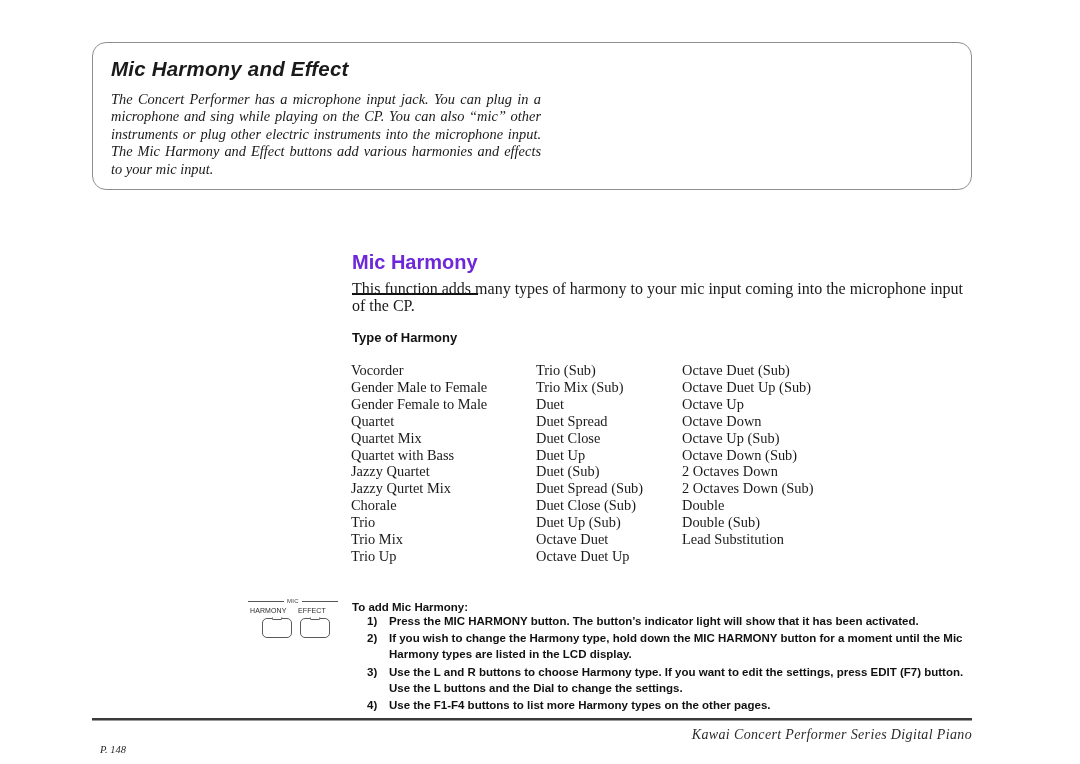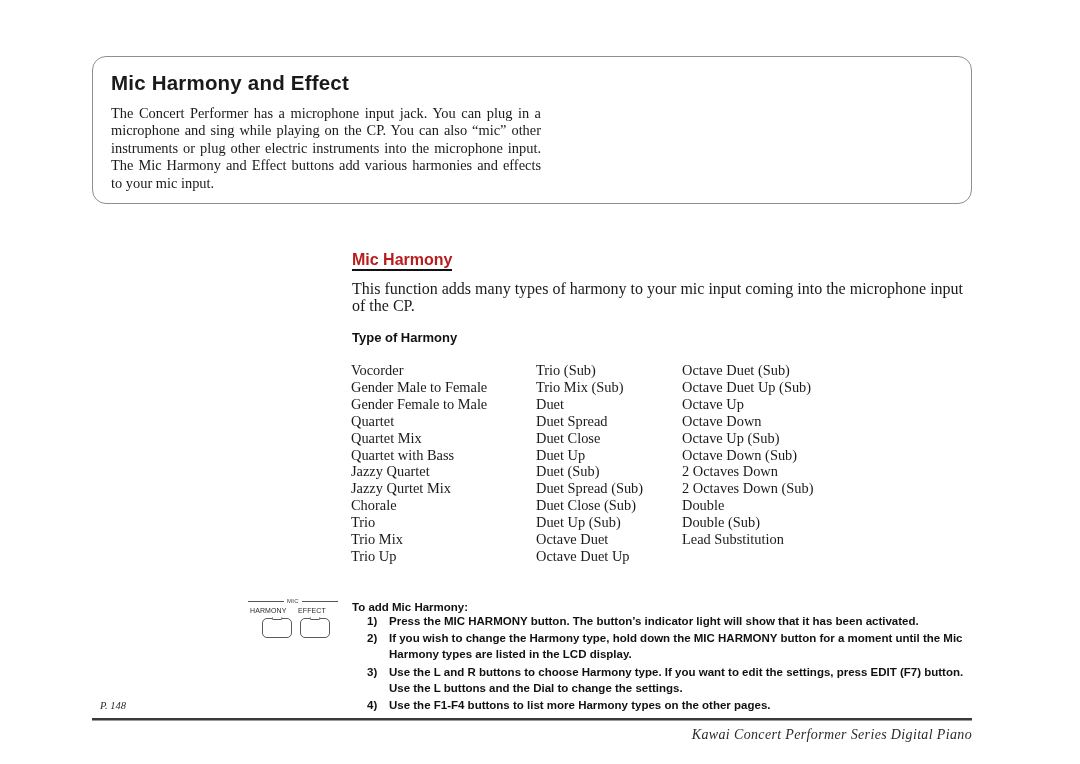--- a/index.html
+++ b/index.html
@@ -13,27 +13,28 @@
     position: relative;
     font-family: "Liberation Serif", serif;
     color: #1a1a1a;
     overflow: hidden;
   }
 
   
   #intro-box {
     position: absolute;
     left: 92px;
-    top: 56px;
+    top: 42px;
     width: 880px;
     height: 148px;
     border: 1px solid #8e8e8e;
     border-radius: 14px;
     box-sizing: border-box;
     background: #ffffff;
+    font-style: italic;
   }
   #intro-title {
     position: absolute;
     left: 18px;
     top: 14px;
     font-family: "Liberation Sans", sans-serif;
     font-weight: bold;
     font-size: 20.5px;
     letter-spacing: 0.2px;
     color: #1a1a1a;
@@ -51,23 +52,23 @@
     text-align: justify;
   }
 
   
   #section-heading {
     position: absolute;
     left: 352px;
     top: 251px;
     font-family: "Liberation Sans", sans-serif;
     font-weight: bold;
-    font-size: 16px;
-    color: #b91c1c;
-    padding-bottom: 0;
+    font-size: 20px;
+    color: #6d28d9;
+    padding-bottom: 19px;
     border-bottom: 2.5px solid #111111;
     display: inline-block;
     white-space: nowrap;
   }
   #section-intro {
     position: absolute;
     left: 352px;
     top: 280px;
     width: 612px;
     font-family: "Liberation Serif", serif;
@@ -218,21 +219,21 @@
     left: 92px;
     top: 718px;
     width: 880px;
     height: 2px;
     background: #3a3a3a;
     border-bottom: 1px solid #9a9a9a;
   }
   #footer-page {
     position: absolute;
     left: 100px;
-    top: 700px;
+    top: 744px;
     font-family: "Liberation Serif", serif;
     font-style: italic;
     font-size: 10.5px;
     color: #2a2a2a;
     white-space: nowrap;
   }
   #footer-product {
     position: absolute;
     right: 108px;
     top: 727px;

